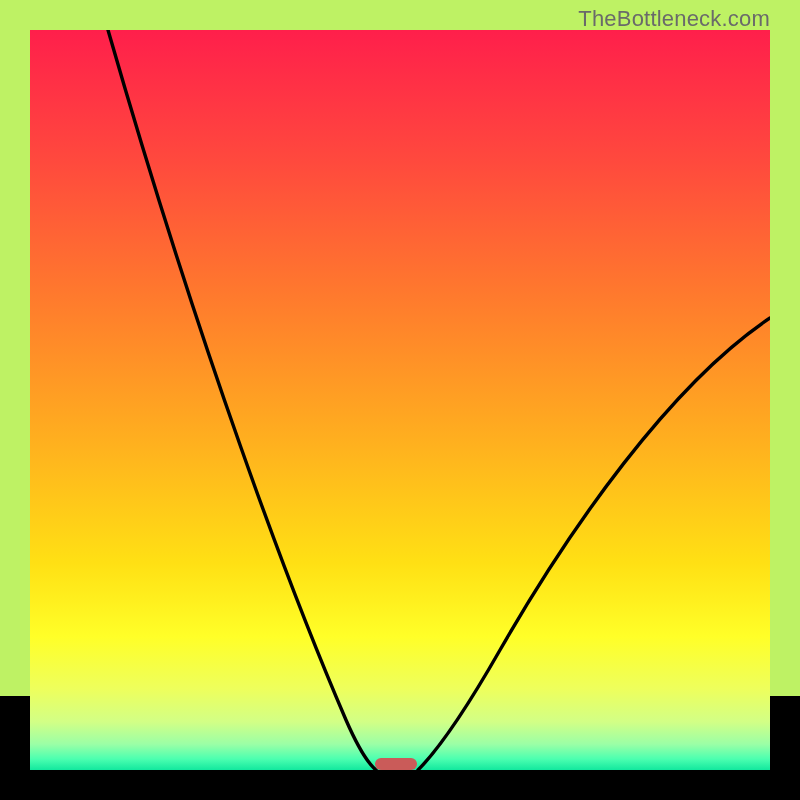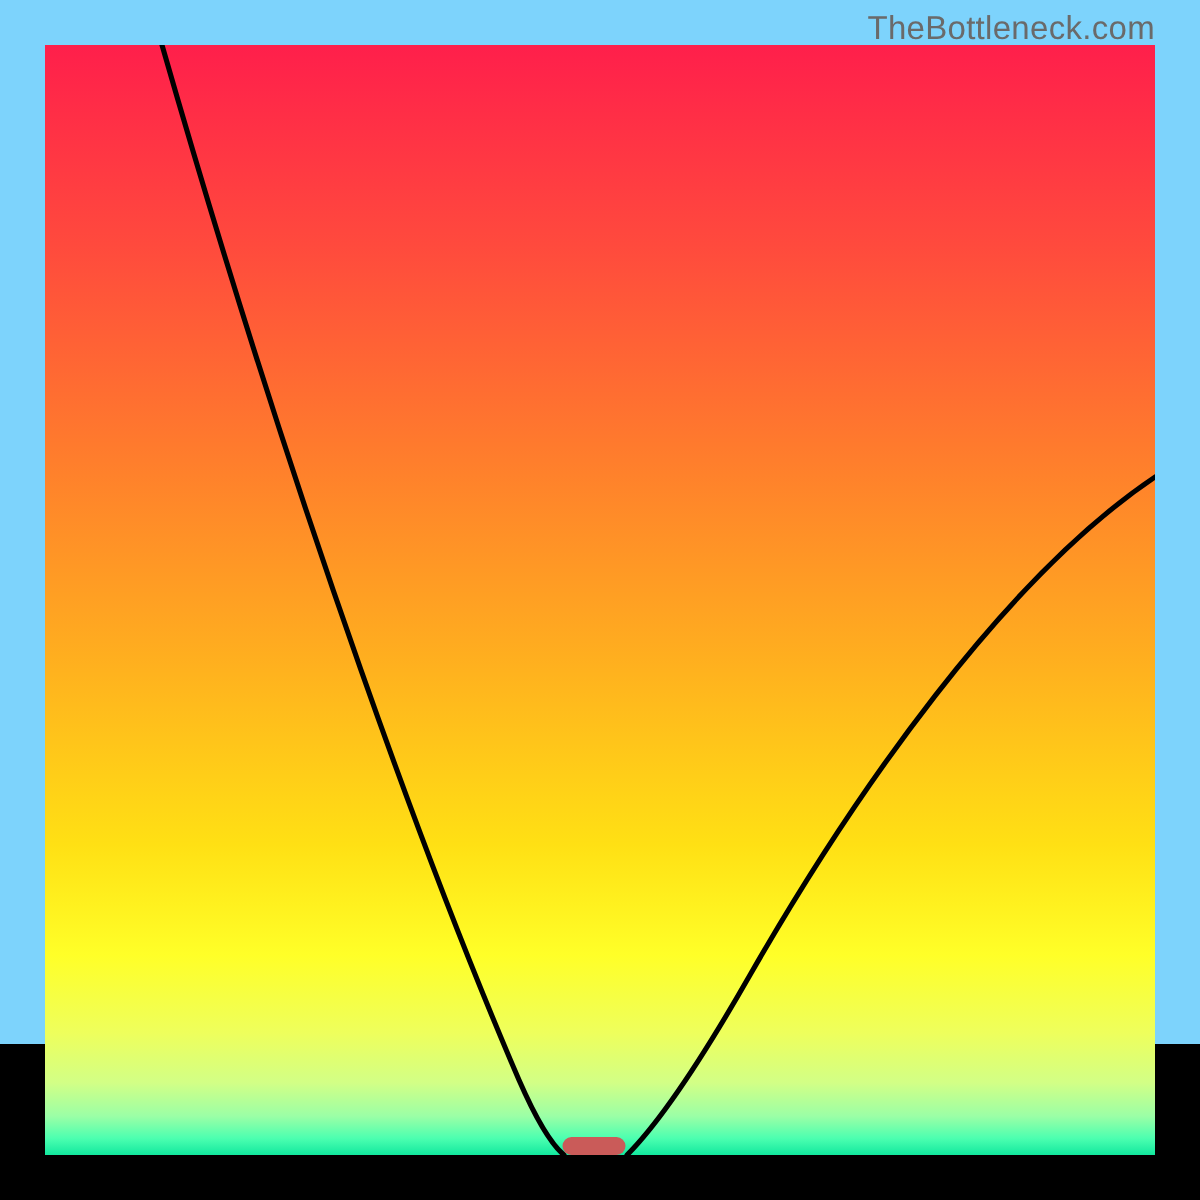--- a/index.html
+++ b/index.html
@@ -8,21 +8,21 @@
     width: 800px;
     height: 800px;
     overflow: hidden;
     background: #000000;
     font-family: Arial, Helvetica, sans-serif;
   }
   .stage {
     position: relative;
     width: 800px;
     height: 696px;
-    background: #7dd3fc;
+    background: #bef264;
   }
   .plot {
     position: absolute;
     left: 30px;
     top: 30px;
     width: 740px;
     height: 740px;
     overflow: hidden;
   }
   .gradient {

